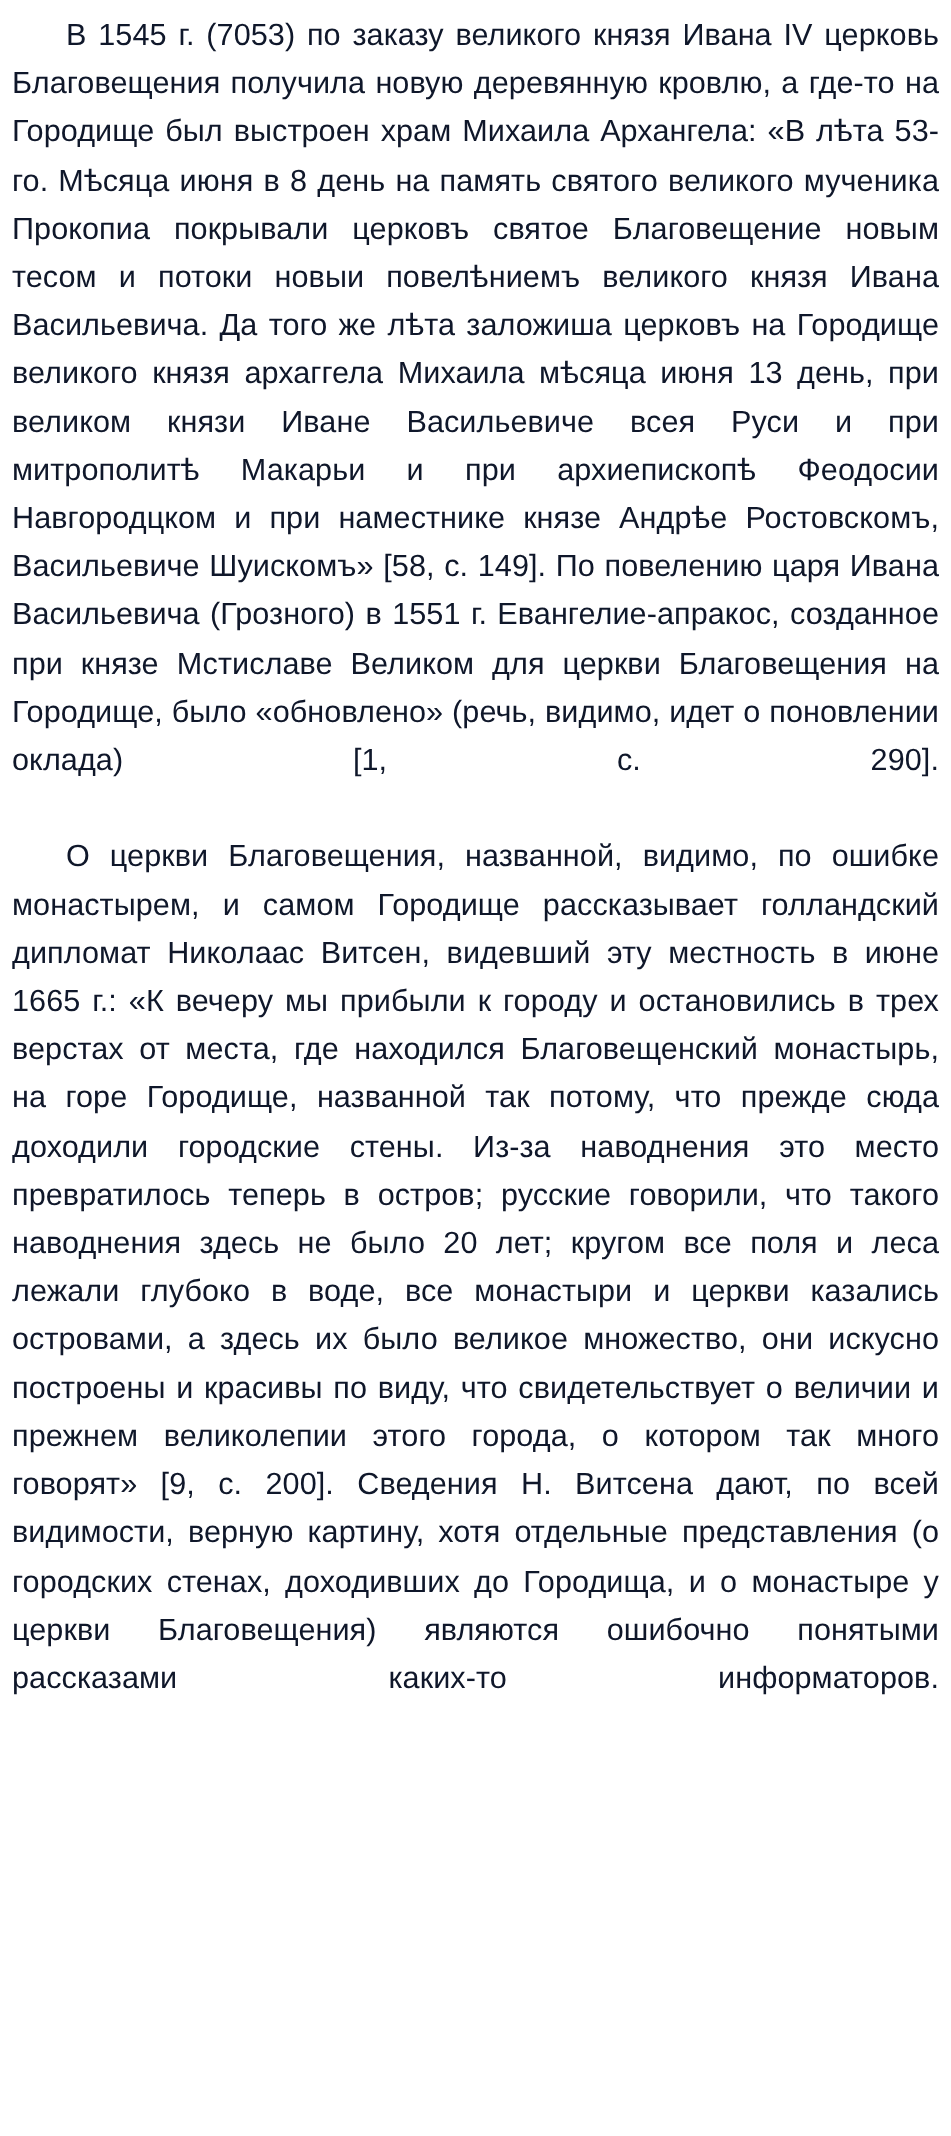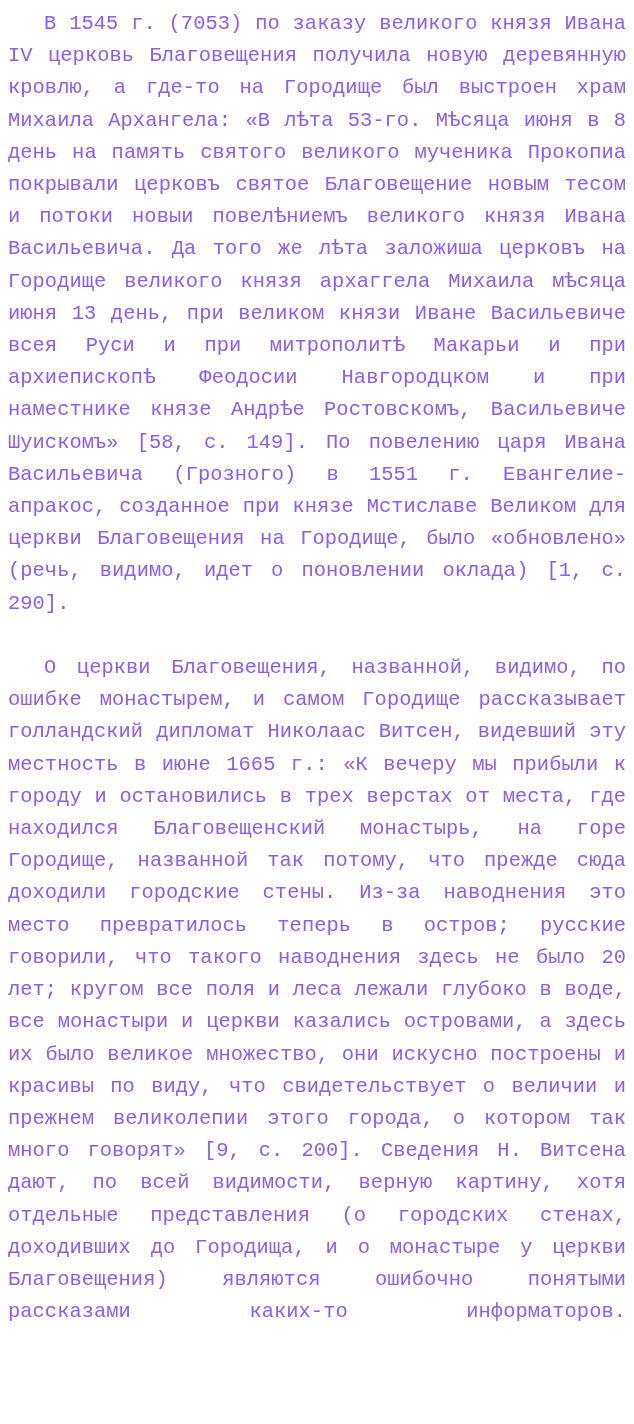--- a/index.html
+++ b/index.html
@@ -14,24 +14,24 @@
     font-family: "Liberation Serif", serif;
   }
   .page {
     width: 634px;
     height: 1424px;
     box-sizing: border-box;
     padding: 8px 8px 0 8px;
     background: #ffffff;
   }
   .body-text {
-    font-family: Liberation Mono, monospace;
+    font-family: Liberation Sans, sans-serif;
     font-size: 20.4px;
     line-height: 32.2px;
-    color: #8b5cf6;
+    color: #0f172a;
     text-align: justify;
     text-justify: inter-word;
     letter-spacing: 0.05px;
     word-spacing: 0.2px;
     hyphens: manual;
   }
   p.para {
     margin: 0;
     text-indent: 36px;
   }

